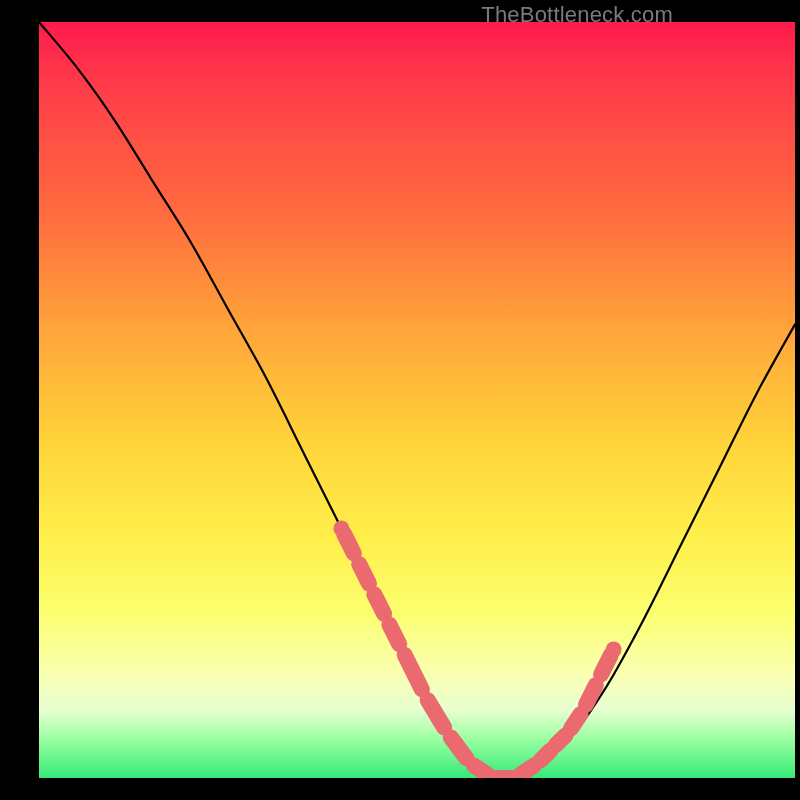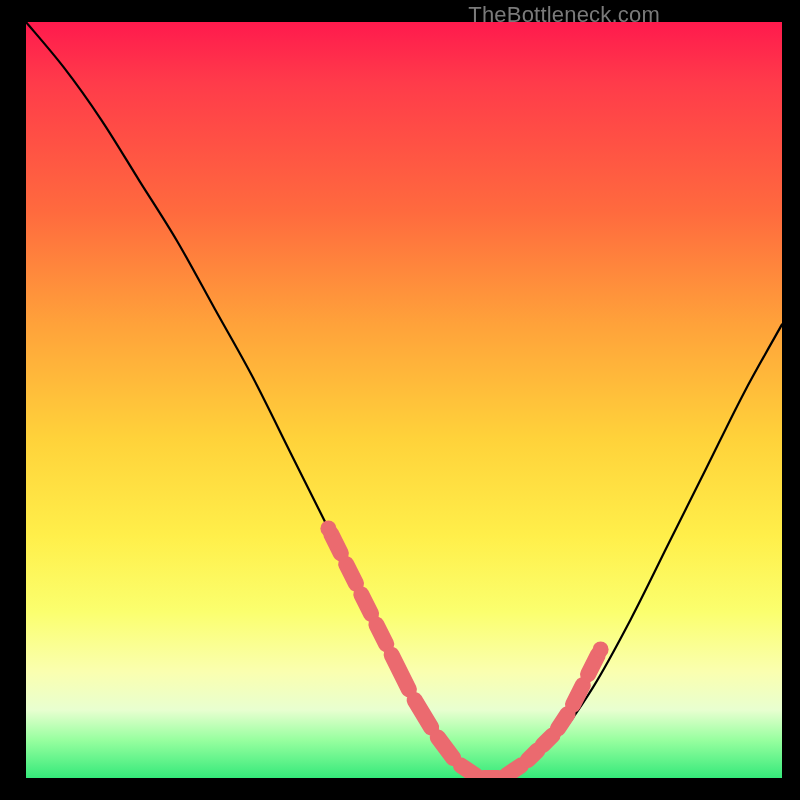--- a/index.html
+++ b/index.html
@@ -6,21 +6,21 @@
     margin: 0;
     padding: 0;
     width: 800px;
     height: 800px;
     background: #000;
     overflow: hidden;
     font-family: Arial, Helvetica, sans-serif;
   }
   .frame {
     position: absolute;
-    left: 4px;
+    left: 17px;
     top: 0;
     width: 666px;
     height: 800px;
     background: #000;
   }
   .plot {
     position: absolute;
     left: 22px;
     top: 22px;
     width: 756px;

